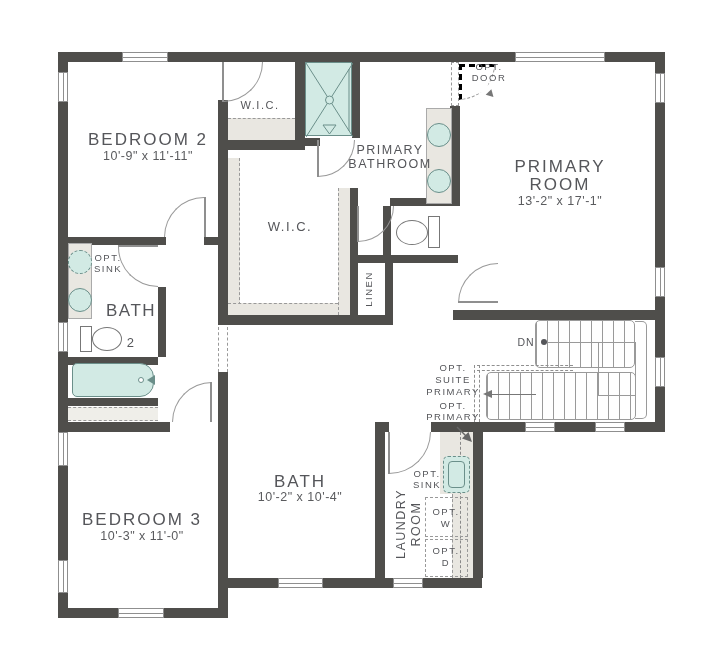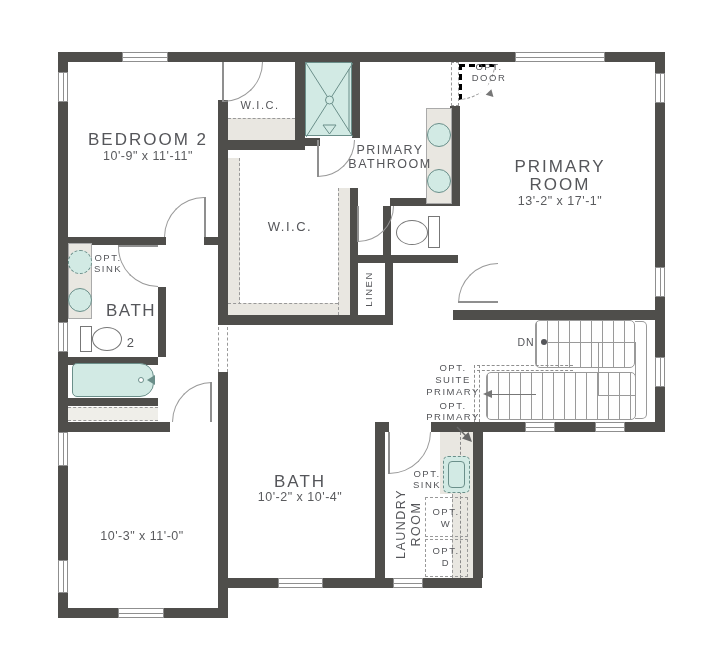--- a/index.html
+++ b/index.html
@@ -189,20 +189,21 @@
   <div class="lbl" style="left:290px;top:226px;font-size:13px;">W.I.C.</div>
 
   <div class="lbl rot" style="left:369px;top:289px;font-size:9.5px;">LINEN</div>
 
   <div class="lbl" style="left:108px;top:258px;">OPT.</div>
   <div class="lbl" style="left:108px;top:269px;">SINK</div>
 
   <div class="lbl" style="left:131px;top:310px;font-size:17px;">BATH</div>
   <div class="lbl" style="left:131px;top:342px;font-size:13px;">2</div>
 
+  <div class="lbl big" style="left:142px;top:519px;">BEDROOM 3</div>
   <div class="lbl dim" style="left:142px;top:536px;">10'-3" x 11'-0"</div>
 
   <div class="lbl big" style="left:300px;top:481px;">BATH</div>
   <div class="lbl dim" style="left:300px;top:497px;">10'-2" x 10'-4"</div>
 
   <div class="lbl rot" style="left:409px;top:524px;font-size:12.5px;letter-spacing:1.5px;">
     <div style="line-height:15px;">LAUNDRY</div>
     <div style="line-height:15px;">ROOM</div>
   </div>
 

